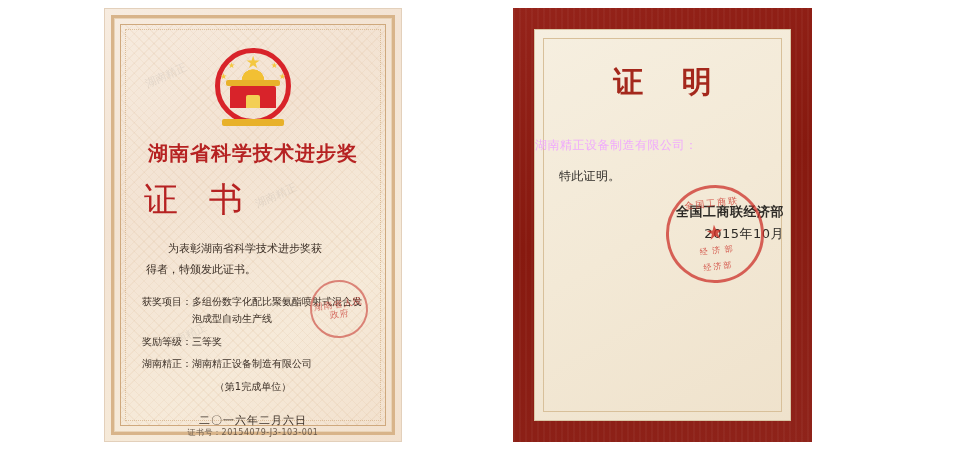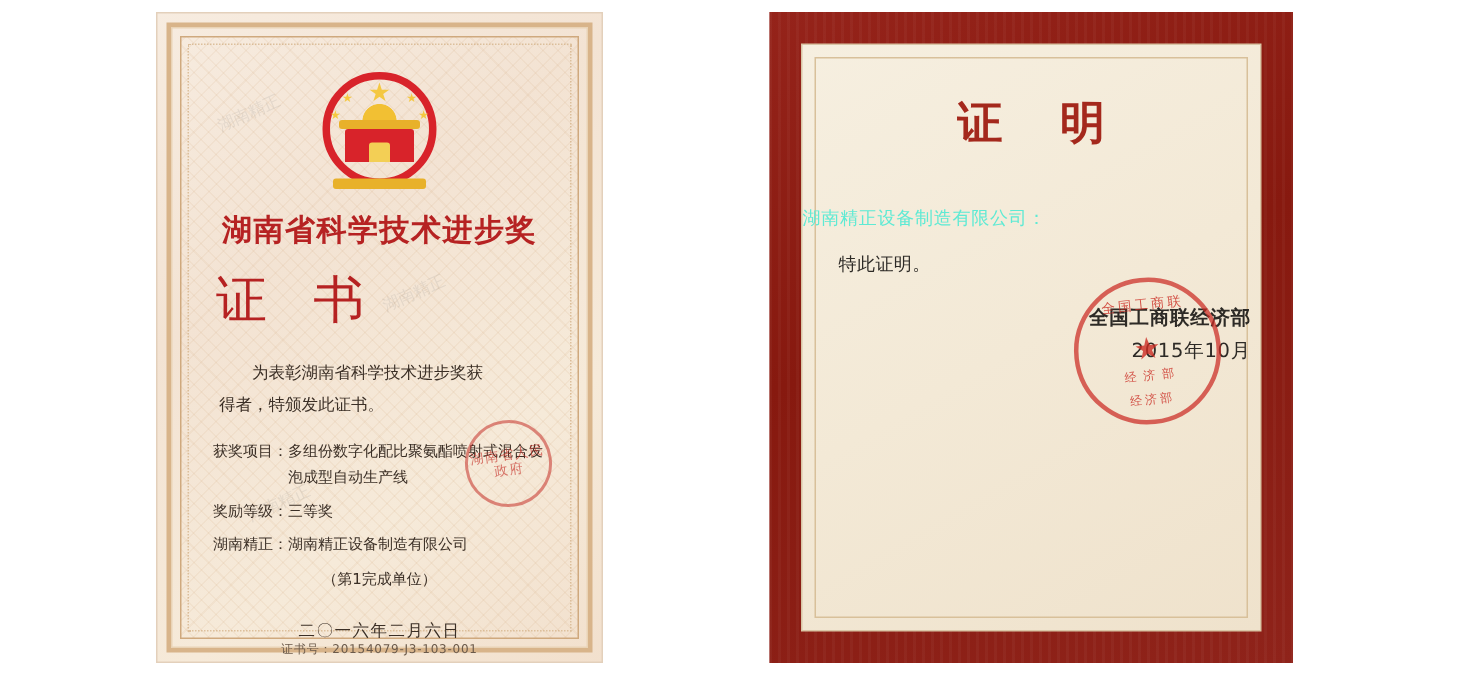--- a/index.html
+++ b/index.html
@@ -211,21 +211,21 @@
     transform: rotate(-24deg);
     white-space: nowrap;
     pointer-events: none;
   }
 
   
   .cert-right {
     position: absolute;
     left: 513px;
     top: 8px;
-    width: 349px;
+    width: 299px;
     height: 434px;
     background: #8d1f17;
     overflow: hidden;
   }
   .cert-right .red-frame {
     position: absolute;
     left: 0; top: 0; right: 0; bottom: 0;
     background:
       repeating-linear-gradient(90deg, rgba(255,255,255,0.035) 0 2px, rgba(0,0,0,0) 2px 6px),
       linear-gradient(160deg, #95231a 0%, #87190f 45%, #8f231a 100%);
@@ -251,21 +251,21 @@
     font-size: 30px;
     font-weight: bold;
     color: #a4281c;
     letter-spacing: 14px;
     text-indent: 14px;
     margin-top: 28px;
   }
   .addressee {
     margin-top: 34px;
     font-size: 12px;
-    color: #5eead4;
+    color: #f0abfc;
     letter-spacing: 0.5px;
   }
   .para-right {
     margin-top: 8px;
     font-size: 12px;
     line-height: 2.05;
     color: #2d2a26;
     text-align: justify;
     text-indent: 24px;
     letter-spacing: 0.3px;

